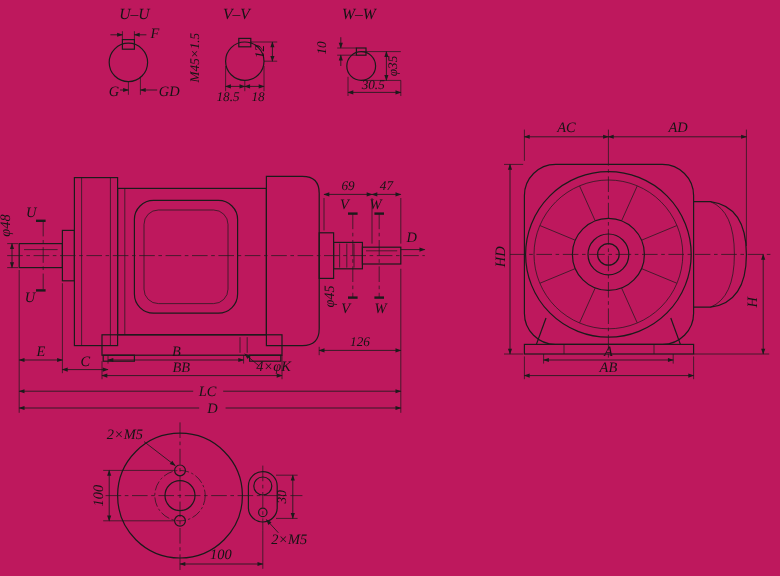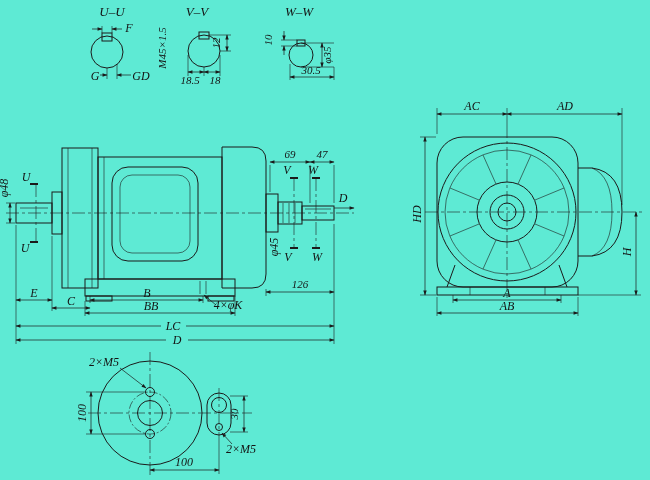--- a/index.html
+++ b/index.html
@@ -1,16 +1,16 @@
 <!DOCTYPE html>
 <html><head>
 <meta charset="utf-8">
 <style>
   html,body{margin:0;padding:0;background:#d8d4c8;}
-  .canvas{position:relative;width:650px;height:480px;background:#5eead4;overflow:hidden;font-family:"Liberation Serif",serif;}
+  .canvas{position:relative;width:650px;height:480px;background:#be185d;overflow:hidden;font-family:"Liberation Serif",serif;}
   svg{display:block;}
   .s{stroke:#1b1b1b;stroke-width:1;fill:none;}
   .thin{stroke:#1b1b1b;stroke-width:.6;fill:none;}
   .th2{stroke:#1b1b1b;stroke-width:2;fill:none;}
   .cl{stroke:#1b1b1b;stroke-width:.6;stroke-dasharray:13 3 3 3;fill:none;}
   .dash{stroke:#1b1b1b;stroke-width:.6;stroke-dasharray:8 2 2 2;fill:none;}
   .dim{stroke:#1b1b1b;stroke-width:.7;fill:none;}
   text{font-family:"Liberation Serif",serif;font-style:italic;font-size:12px;fill:#141414;text-anchor:middle;}
   .ttl{font-size:13px;}
   .sm{font-size:11px;}

